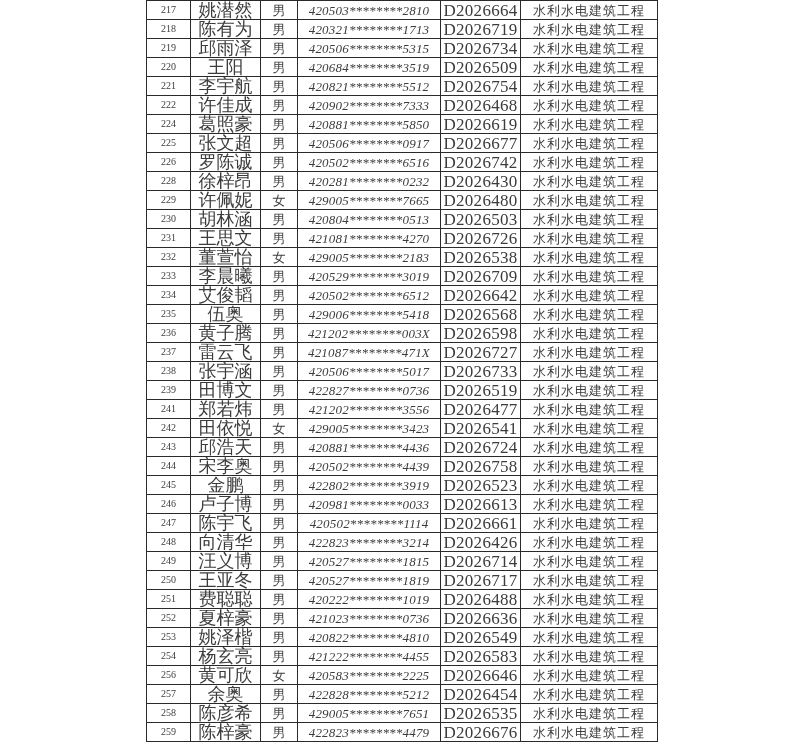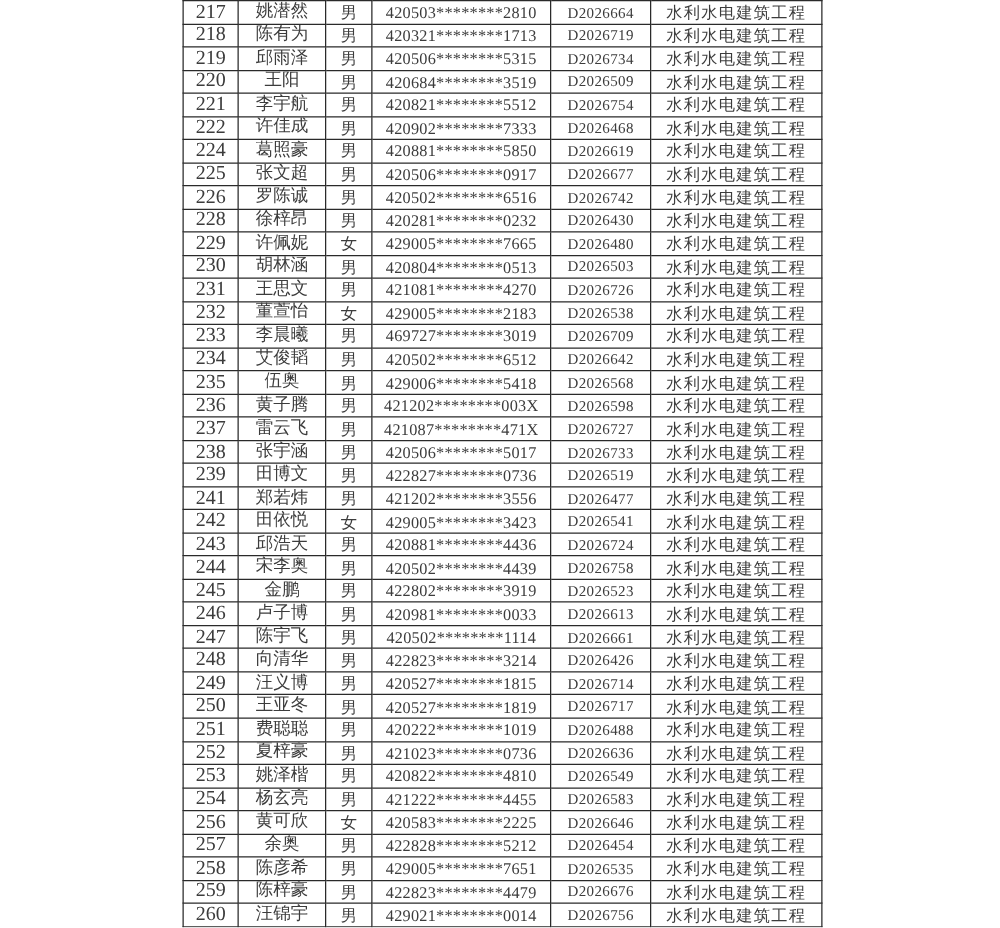--- a/index.html
+++ b/index.html
@@ -27,25 +27,25 @@
     border: 1px solid #2a2a2a;
     padding: 0;
     text-align: center;
     vertical-align: middle;
     color: #3c3c3c;
     font-family: "Liberation Serif", "DejaVu Serif", serif;
     white-space: nowrap;
     overflow: hidden;
     line-height: 1;
   }
-  td.col-no        { font-size: 16px; margin-left: 27px; }
-  td.col-name      { font-size: 14px; }
+  td.col-no        { font-size: 10px; margin-left: 27px; }
+  td.col-name      { font-size: 18px; }
   td.col-gender    { font-size: 13px; }
-  td.col-id_number { font-size: 13px; letter-spacing: 0.2px; }
-  td.col-cert_no   { font-size: 12px; letter-spacing: 0.3px; }
+  td.col-id_number { font-size: 13px; letter-spacing: 0.2px; font-style: italic; }
+  td.col-cert_no   { font-size: 17px; letter-spacing: 0.3px; }
   td.col-major     { font-size: 13px; letter-spacing: 1px; margin-left: 48px; }
 </style>
 </head>
 <body>
 
 <div class="page">
   <table class="roster">
     <colgroup>
       <col style="width:44px">
       <col style="width:70px">
@@ -164,21 +164,21 @@
           <td class="col-name">董萱怡</td>
           <td class="col-gender">女</td>
           <td class="col-id_number">429005********2183</td>
           <td class="col-cert_no">D2026538</td>
           <td class="col-major">水利水电建筑工程</td>
         </tr>
         <tr>
           <td class="col-no">233</td>
           <td class="col-name">李晨曦</td>
           <td class="col-gender">男</td>
-          <td class="col-id_number">469727********3019</td>
+          <td class="col-id_number">420529********3019</td>
           <td class="col-cert_no">D2026709</td>
           <td class="col-major">水利水电建筑工程</td>
         </tr>
         <tr>
           <td class="col-no">234</td>
           <td class="col-name">艾俊韬</td>
           <td class="col-gender">男</td>
           <td class="col-id_number">420502********6512</td>
           <td class="col-cert_no">D2026642</td>
           <td class="col-major">水利水电建筑工程</td>

